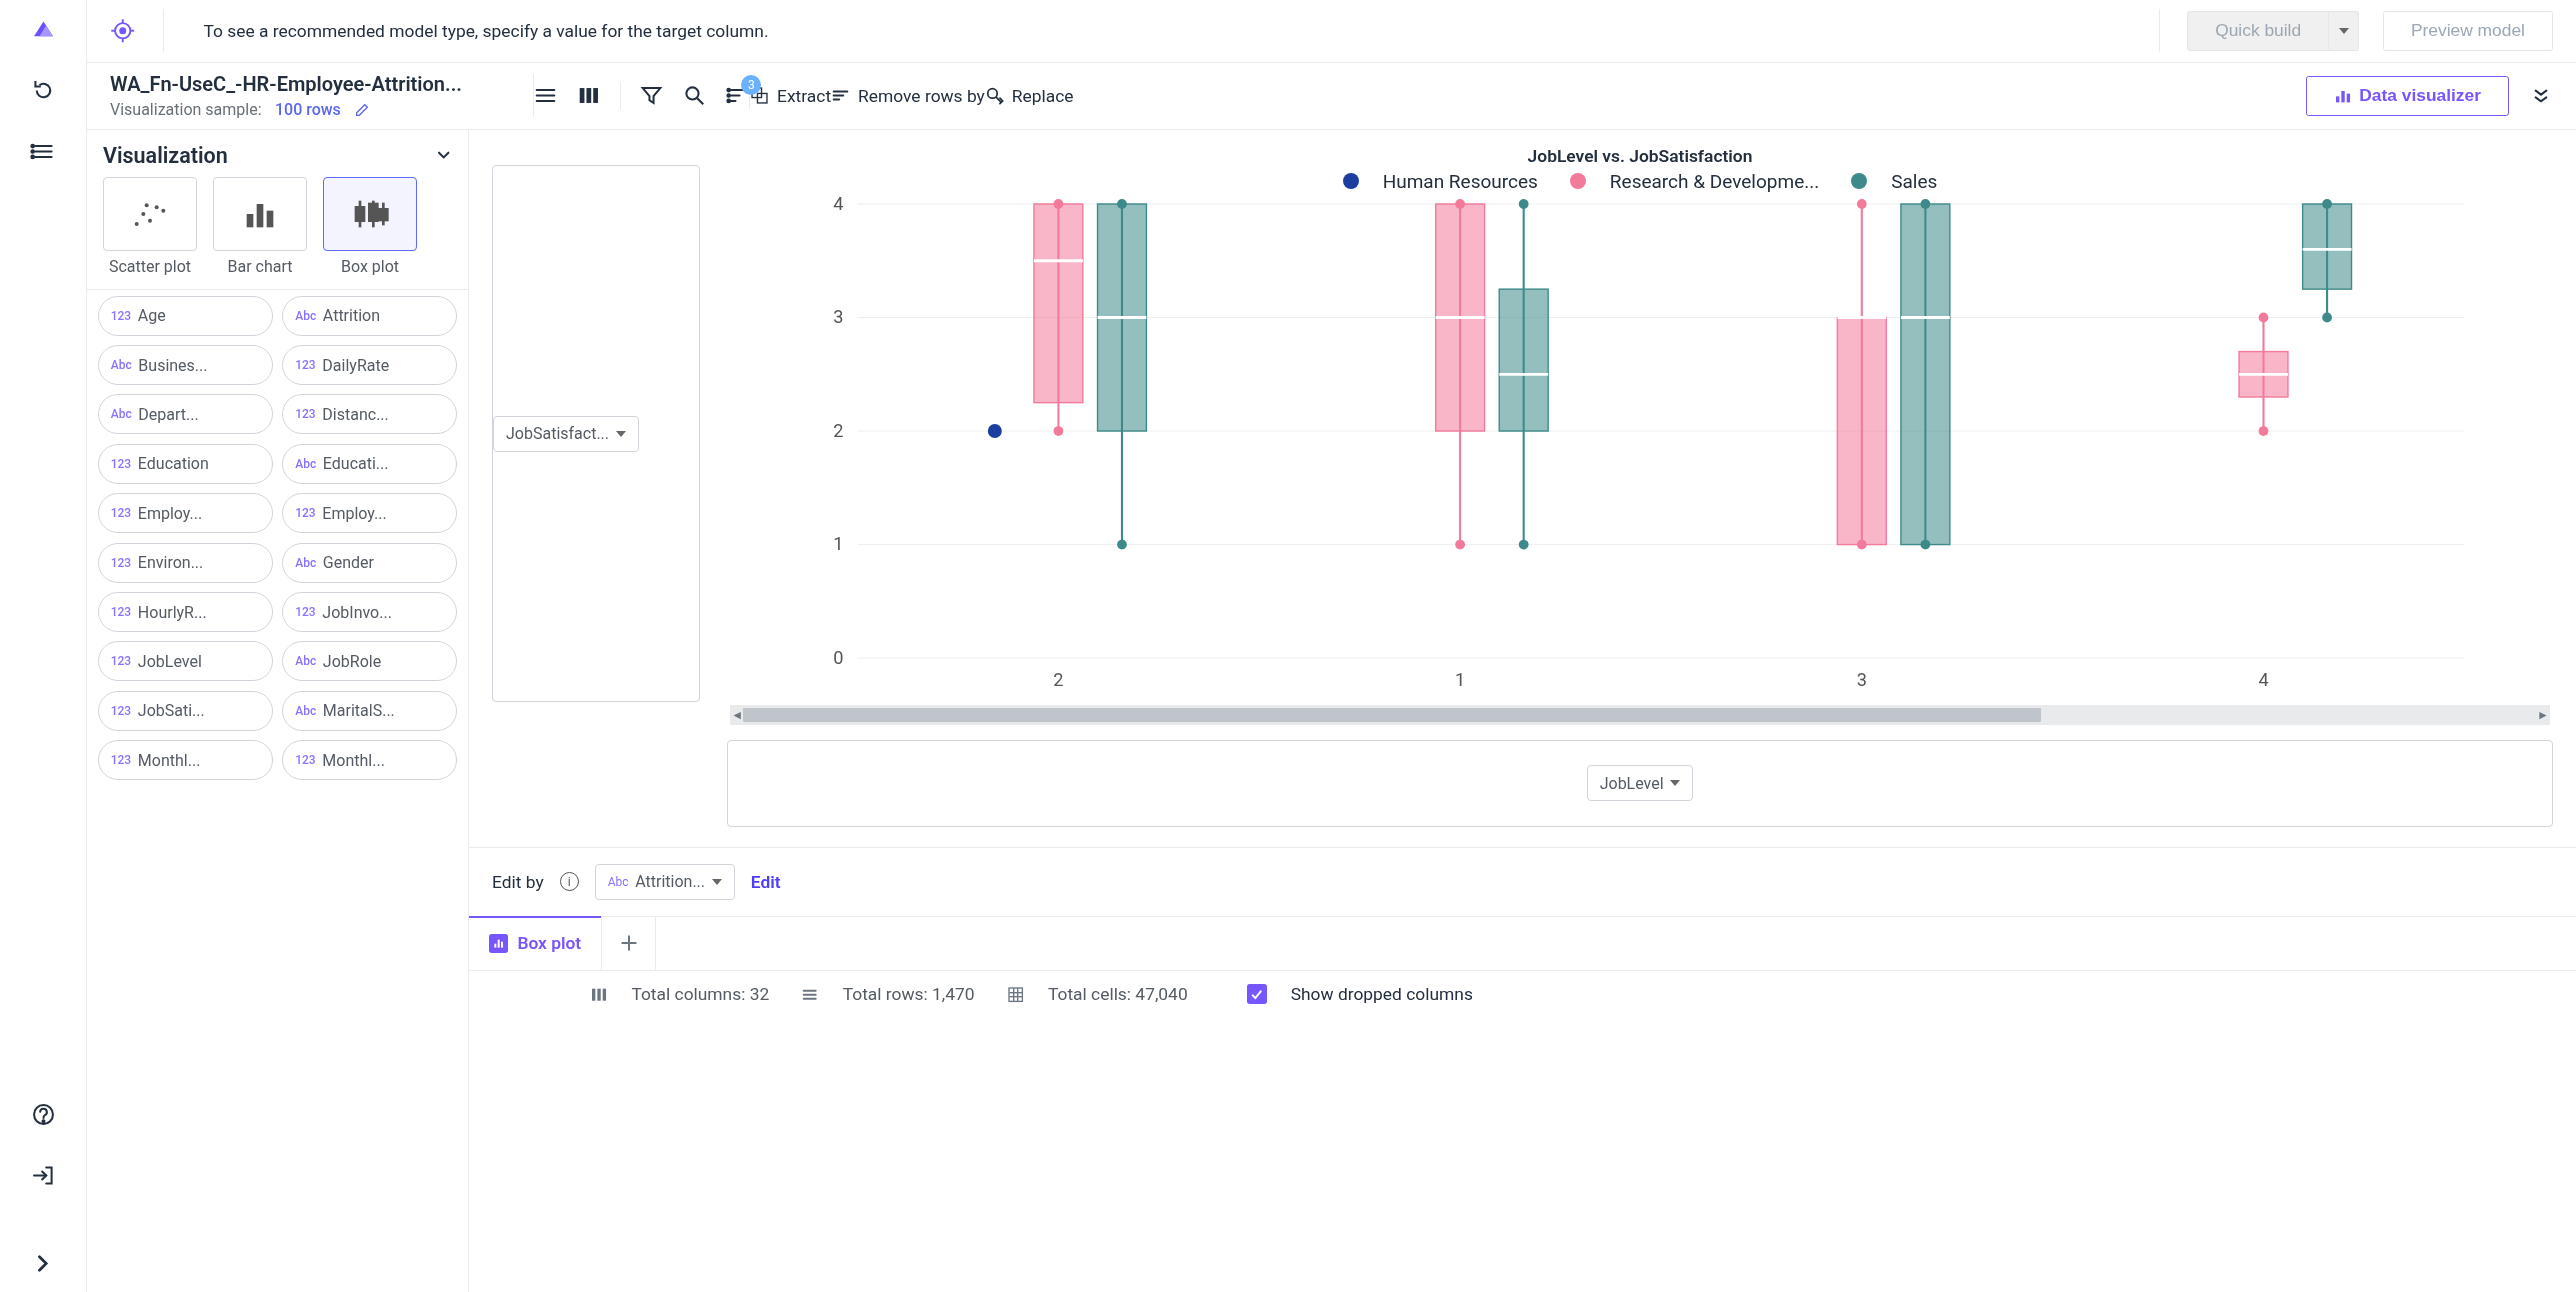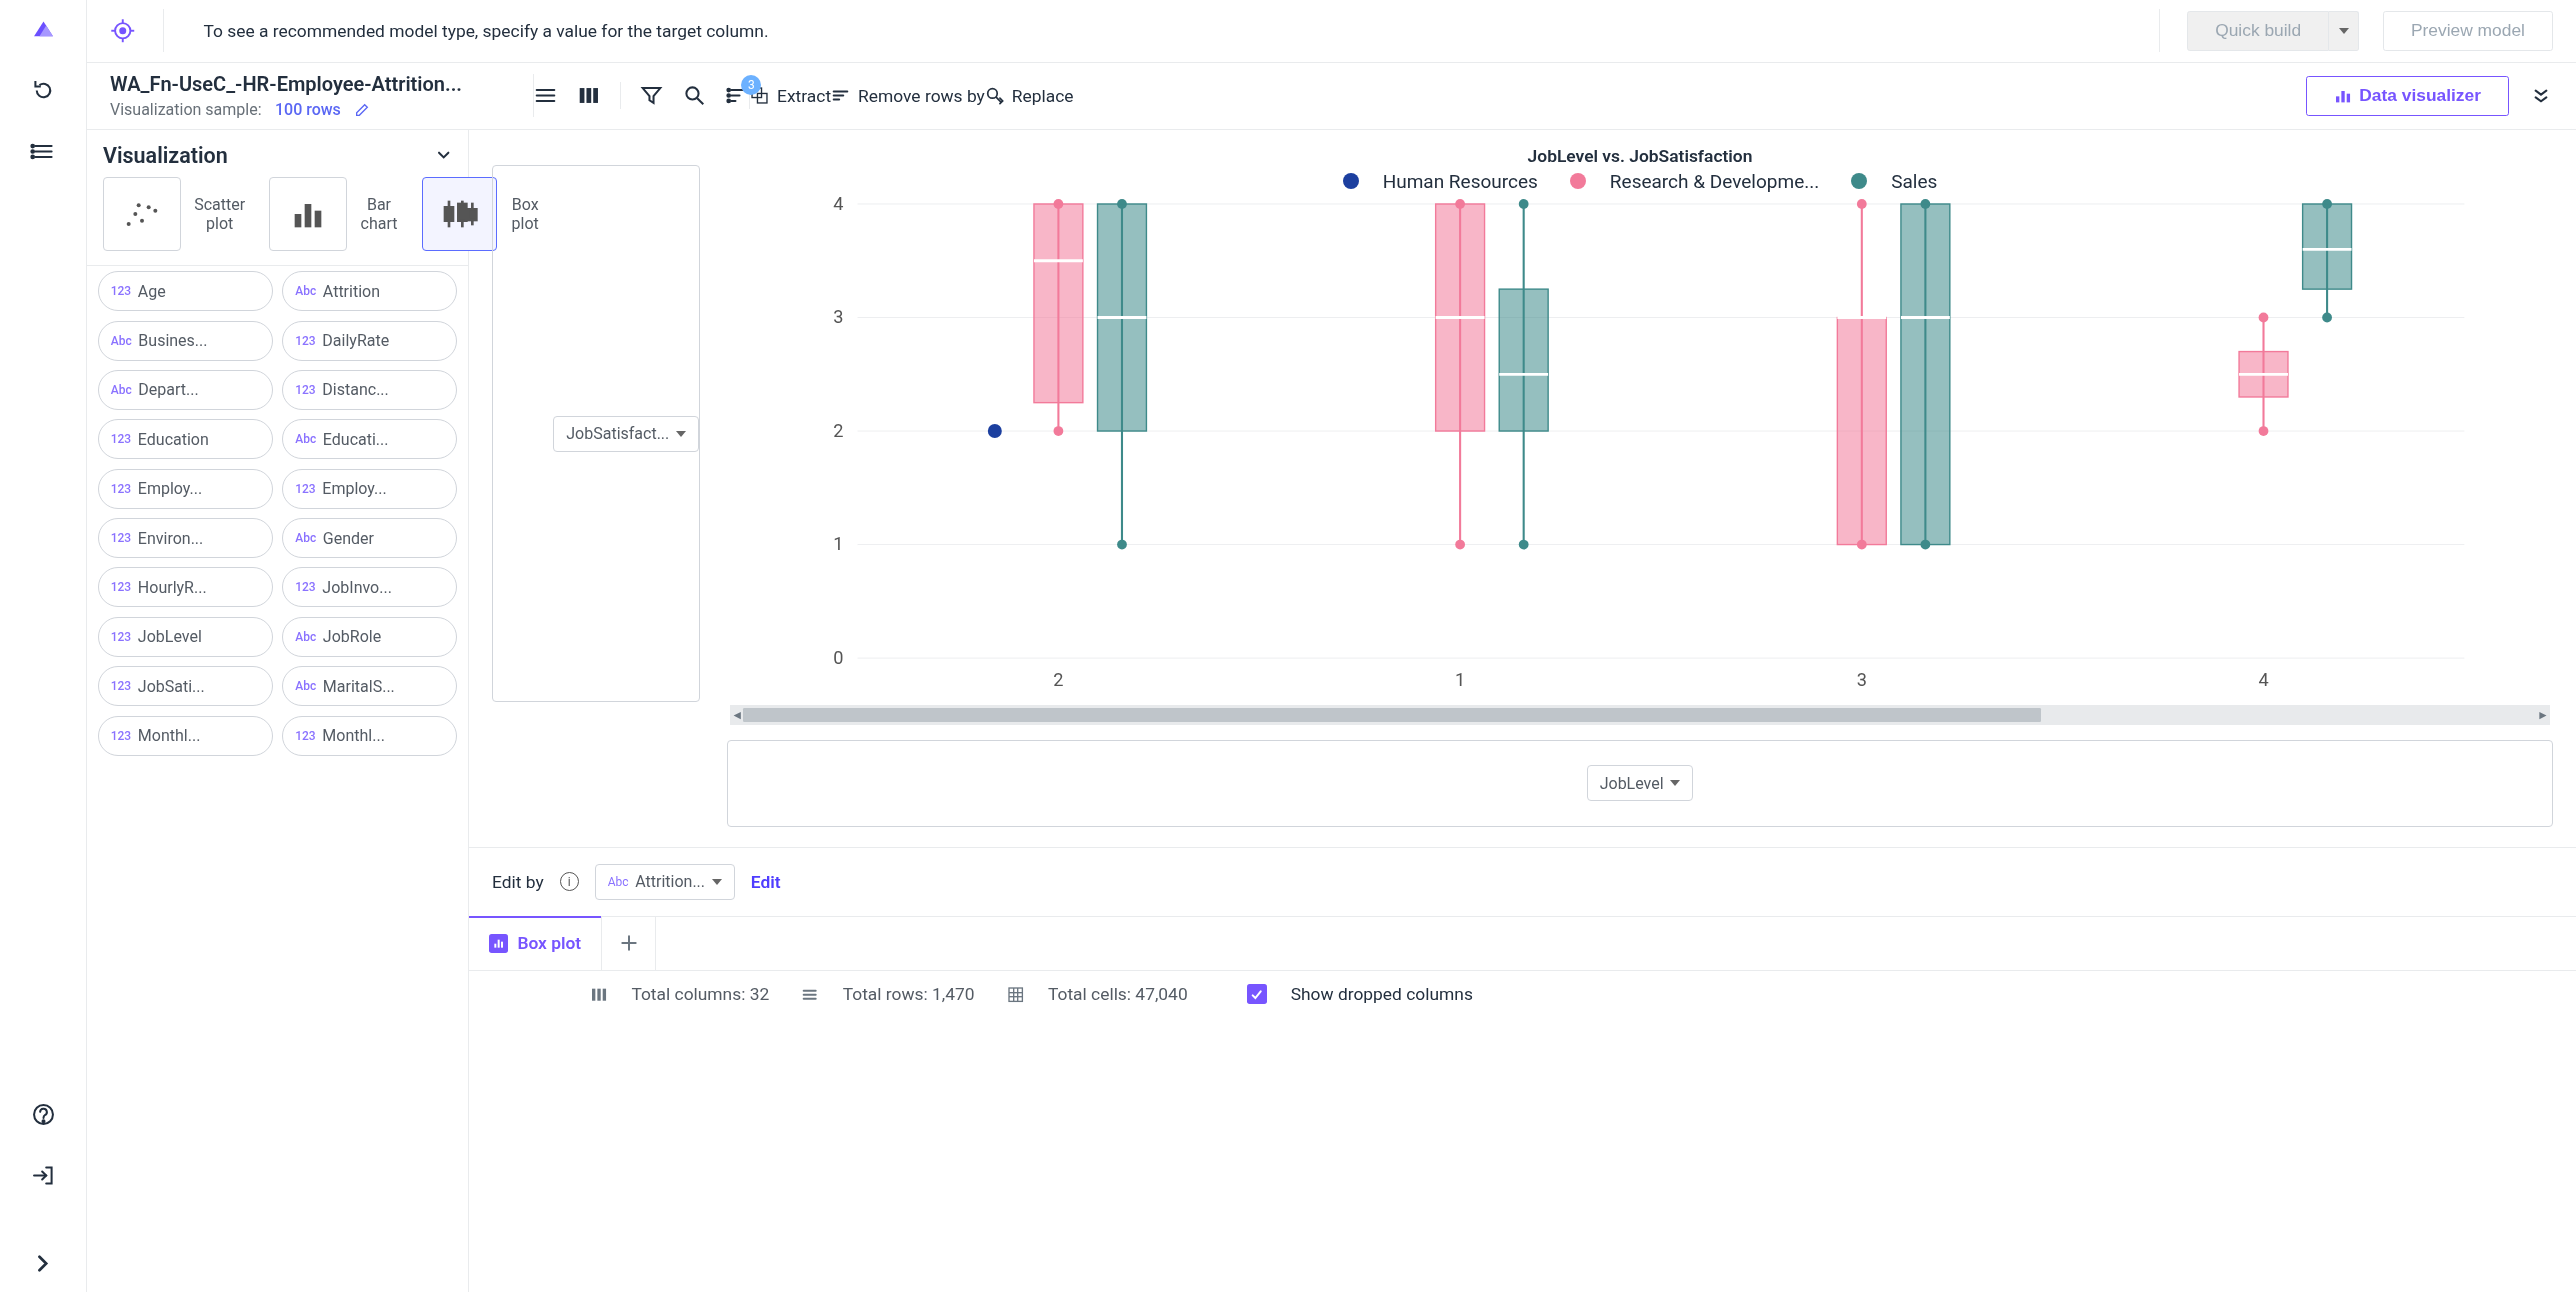--- a/index.html
+++ b/index.html
@@ -132,21 +132,21 @@
   .body { display:grid; grid-template-columns: 382px 1fr; flex:1; min-height:0; }
   .viz-panel { border-right: 0.7px solid var(--border); display:flex; flex-direction:column; min-height:0;}
   .viz-head { display:flex; align-items:center; justify-content:space-between; padding: 13.4px 16px 9.4px; }
   .viz-head h2 { margin:0; font-size:21.5px; font-weight:600;}
   .viz-types { display:flex; gap:16px; padding: 0 16px 13.4px; }
   .viz-type {
     width:94px; height:74px; border:0.7px solid var(--card-border); border-radius:4px;
     display:flex; align-items:center; justify-content:center;
   }
   .viz-type.selected { border: 1.3px solid #5b6cff; background: #f3f4ff; }
-  .viz-type-wrap { display:flex; flex-direction:row; align-items:center; gap:5.4px; font-size:16px; color:var(--text-light);}
+  .viz-type-wrap { display:flex; flex-direction:column; align-items:center; gap:5.4px; font-size:16px; color:var(--text-light);}
   .viz-type-wrap .lbl { text-align:center; line-height:1.2; }
 
   .chip-scroll {
     flex:1; overflow:auto; padding:0 10.7px 10.7px; border-top:0.7px solid var(--border);
     display:grid; grid-template-columns: 1fr 1fr; gap:9.4px 9.4px; align-content:start;
     padding-top:5.4px;
     scrollbar-width: thin;
   }
   .chip {
     height:40px; border:0.7px solid var(--card-border); border-radius:20px;
@@ -155,21 +155,21 @@
   }
   .chip .tag { font-size:12px; color:#8a72ff; font-weight:500; }
   .chip .tag.num { color:#8a72ff; }
   .chip .nm { overflow:hidden; text-overflow:ellipsis; white-space:nowrap; color:var(--text-light);}
 
   
   .chart-area { display:flex; flex-direction:column; min-height:0; }
   .chart-row { display:flex; padding: 13.4px 23px 0; gap: 27px; align-items:stretch; }
   .y-axis-sel {
     width: 208px; border:0.7px solid var(--card-border); border-radius:4px;
-    display:flex; align-items:center; justify-content:flex-end;
+    display:flex; align-items:center; justify-content:flex-start;
     align-self: center;
     height: 537px;
   }
   .axis-chip {
     height:36px; border:0.7px solid var(--card-border); border-radius:4px;
     display:flex; align-items:center; gap:6.7px; padding:0 12px; font-size:16px; color:var(--text-light);
   }
   .chart-box { flex:1; }
   .chart-title { text-align:center; font-size:17.4px; font-weight:600; padding: 2.7px 0 4px;}
   .legend { display:flex; gap:32px; justify-content:center; align-items:center; font-size:19px; padding-bottom:4px;}

